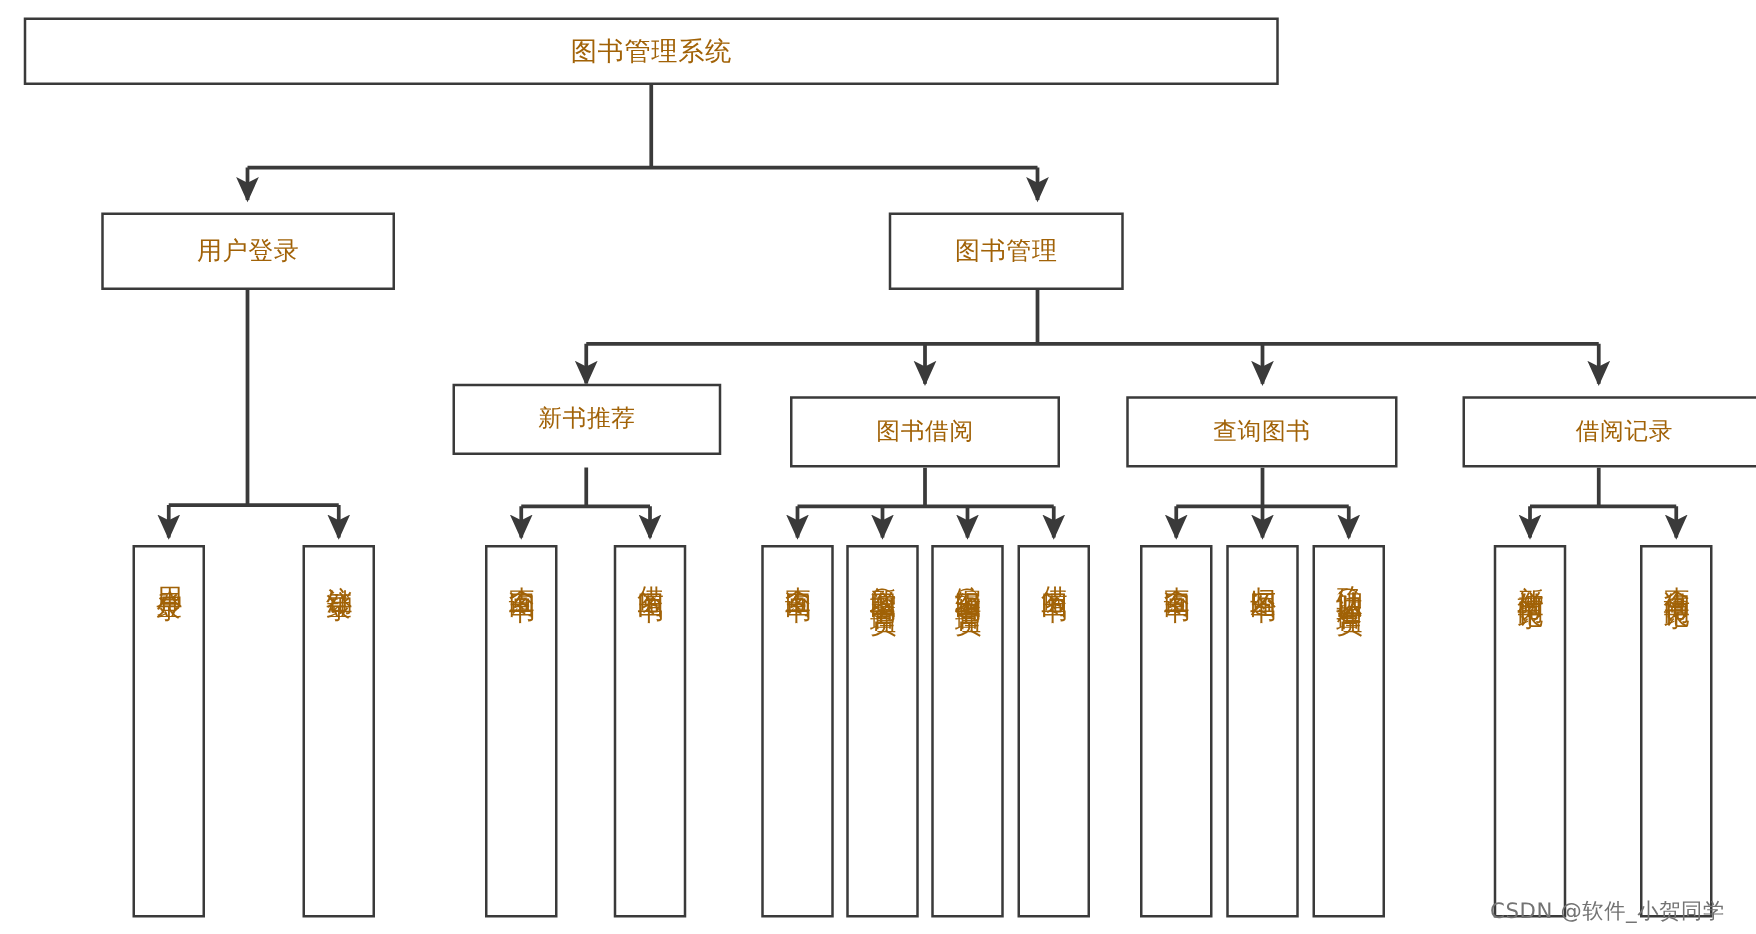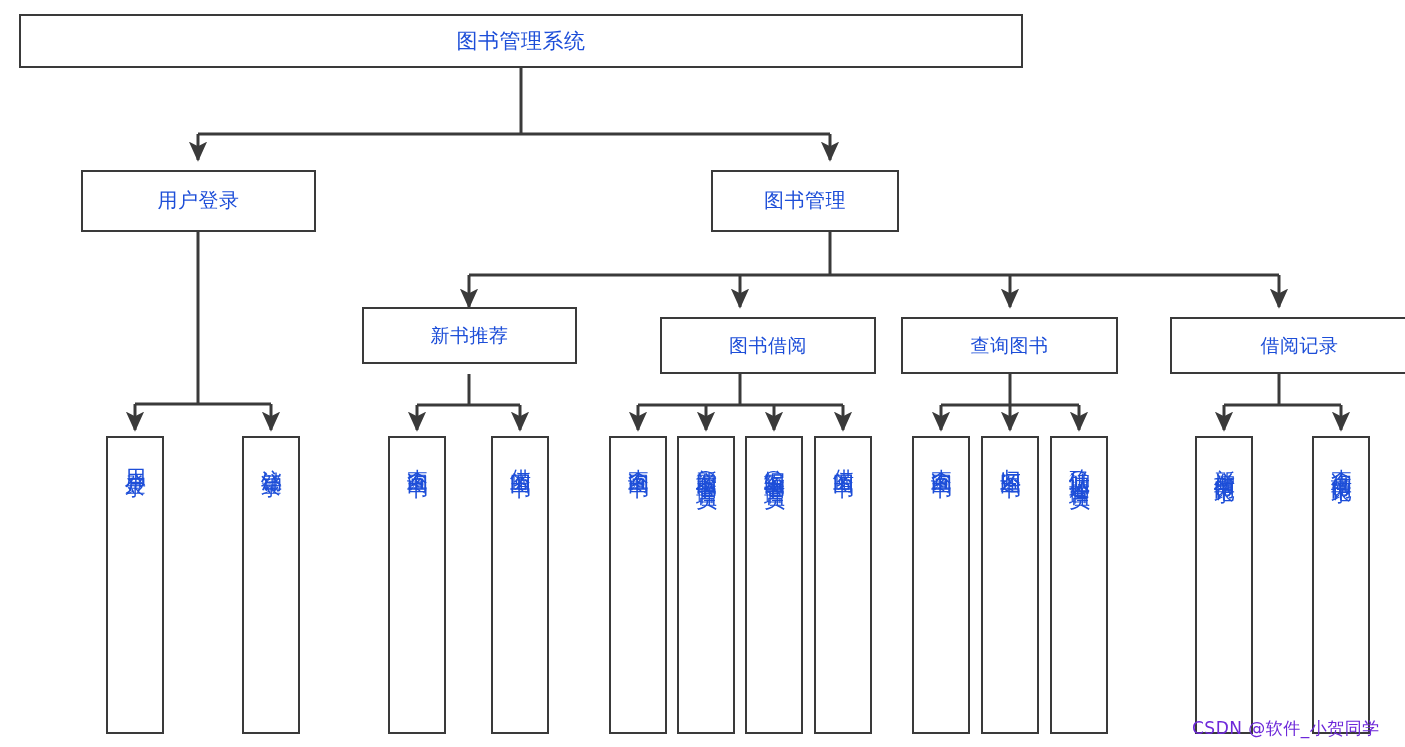--- a/index.html
+++ b/index.html
@@ -27,21 +27,21 @@
     pointer-events: none;
   }
   .node {
     position: absolute;
     box-sizing: border-box;
     background: #ffffff;
     border: 2.5px solid #3a3a3a;
     display: flex;
     align-items: center;
     justify-content: center;
-    color: #1d4ed8;
+    color: #a16207;
   }
   .node-label {
     font-family: "DejaVu Sans", "Liberation Sans", sans-serif;
     line-height: 1.18;
     text-align: center;
     white-space: nowrap;
   }
   
   .node.h .node-label {
     writing-mode: horizontal-tb;
@@ -60,21 +60,21 @@
     writing-mode: vertical-rl;
     text-orientation: upright;
     font-size: 21px;
     letter-spacing: 3px;
     line-height: 1;
   }
   .watermark {
     position: absolute;
     font-family: "DejaVu Sans", "Liberation Sans", sans-serif;
     font-size: 17px;
-    color: #6d28d9;
+    color: #737373;
     white-space: nowrap;
     letter-spacing: 0.5px;
     user-select: none;
   }
 </style>
 </head>
 <body>
 
 <div id="canvas">
 
@@ -135,21 +135,21 @@
   <div class="node h lvl2" style="left:81px; top:170px; width:235px; height:62px;">
     <span class="node-label">用户登录</span>
   </div>
   <div class="node h lvl2" style="left:711px; top:170px; width:188px; height:62px;">
     <span class="node-label">图书管理</span>
   </div>
 
   <div class="node h lvl3" style="left:362px; top:307px; width:215px; height:57px;">
     <span class="node-label">新书推荐</span>
   </div>
-  <div class="node h lvl3" style="left:632px; top:317px; width:216px; height:57px;margin-left:28px;">
+  <div class="node h lvl3" style="left:632px; top:317px; width:216px; height:57px;">
     <span class="node-label">图书借阅</span>
   </div>
   <div class="node h lvl3" style="left:901px; top:317px; width:217px; height:57px;">
     <span class="node-label">查询图书</span>
   </div>
   <div class="node h lvl3" style="left:1170px; top:317px; width:259px; height:57px;">
     <span class="node-label">借阅记录</span>
   </div>
 
   <div class="node v" style="left:106px; top:436px; width:58px; height:298px;">

